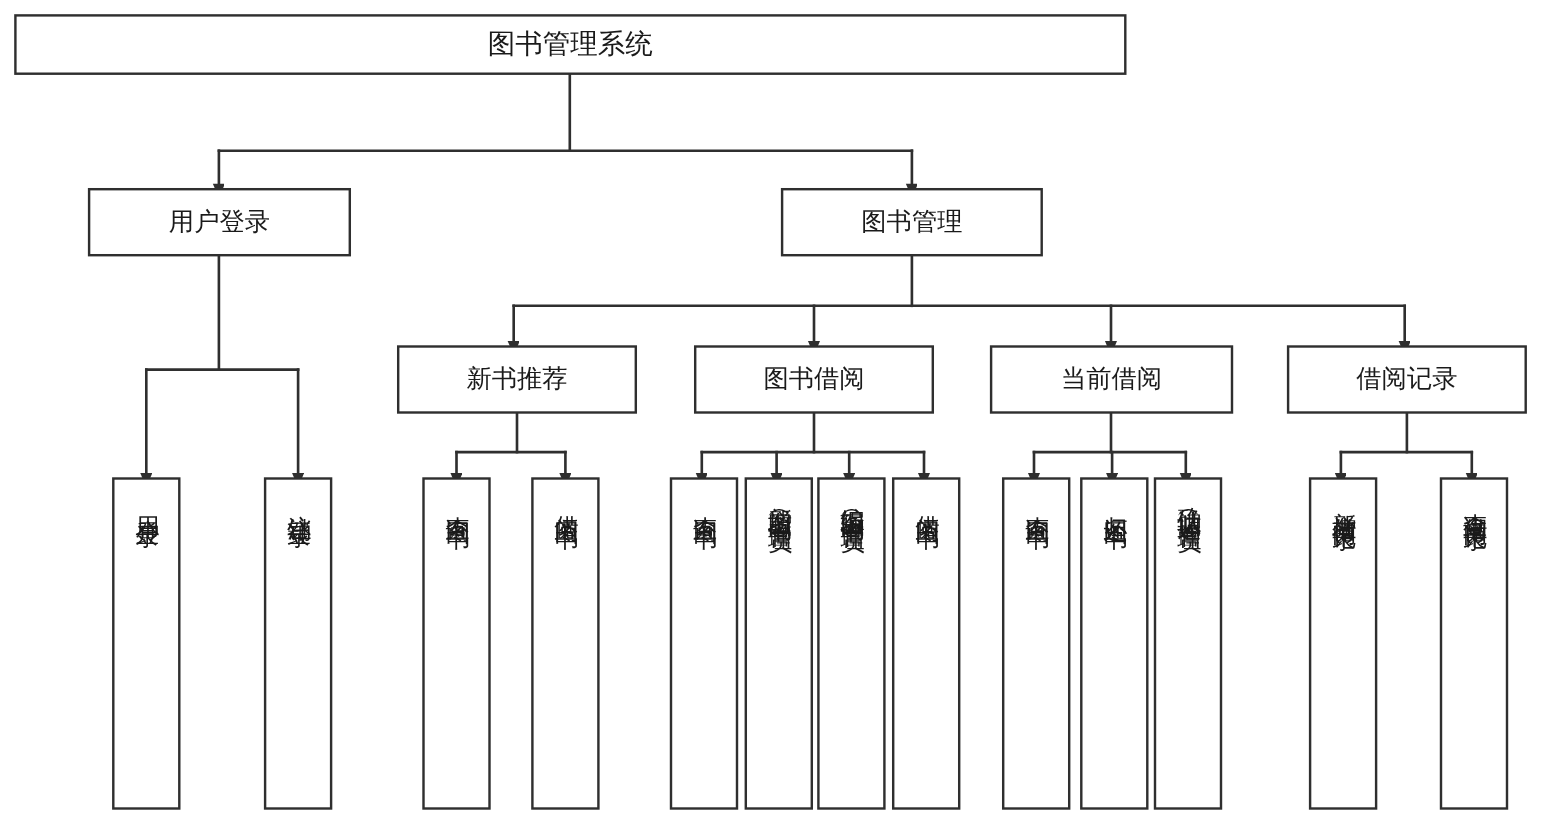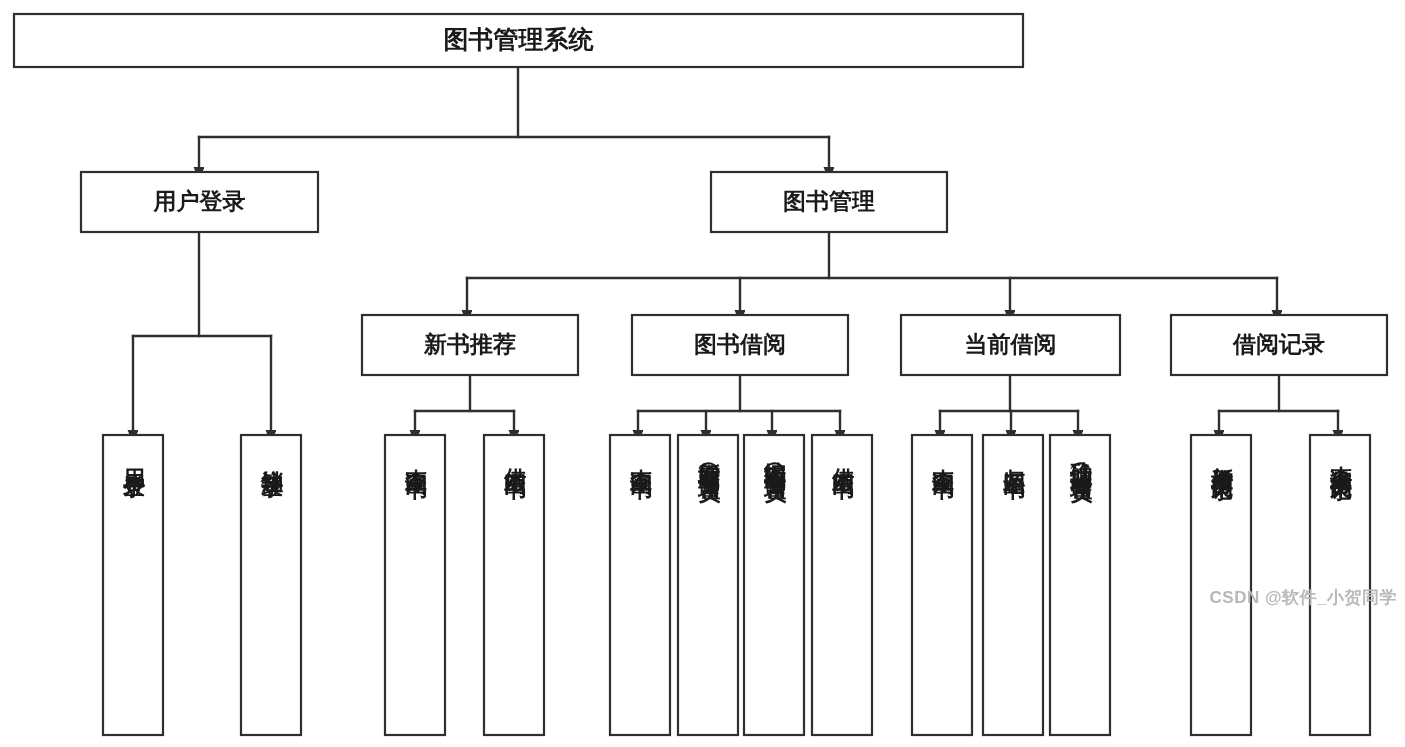--- a/index.html
+++ b/index.html
@@ -13,21 +13,20 @@
     font-family: "Liberation Sans", sans-serif;
     overflow: hidden;
     position: relative;
   }
   #diagram-root {
     position: absolute;
     left: 0;
     top: 0;
     width: 1405px;
     height: 617px;
-    font-weight: bold;
   }
   svg { display: block; }
   .node-rect {
     fill: #ffffff;
     stroke: #2f2f2f;
     stroke-width: 2.2;
   }
   .node-label {
     fill: #1a1a1a;
     font-family: "Liberation Sans", sans-serif;
@@ -185,14 +184,13 @@
         <g>
           <rect x="1191" y="435" width="60" height="300" class="node-rect"></rect>
           <text x="1221" y="457" class="node-label label-v" text-anchor="middle" dominant-baseline="hanging">新增借阅记录</text>
         </g>
         <g>
           <rect x="1310" y="435" width="60" height="300" class="node-rect"></rect>
           <text x="1340" y="457" class="node-label label-v" text-anchor="middle" dominant-baseline="hanging">查询借阅记录</text>
         </g>
       </g>
   </svg>
-  <div class="watermark">CSDN @软件_小贺同学</div>
 </div>
 
 </body></html>

